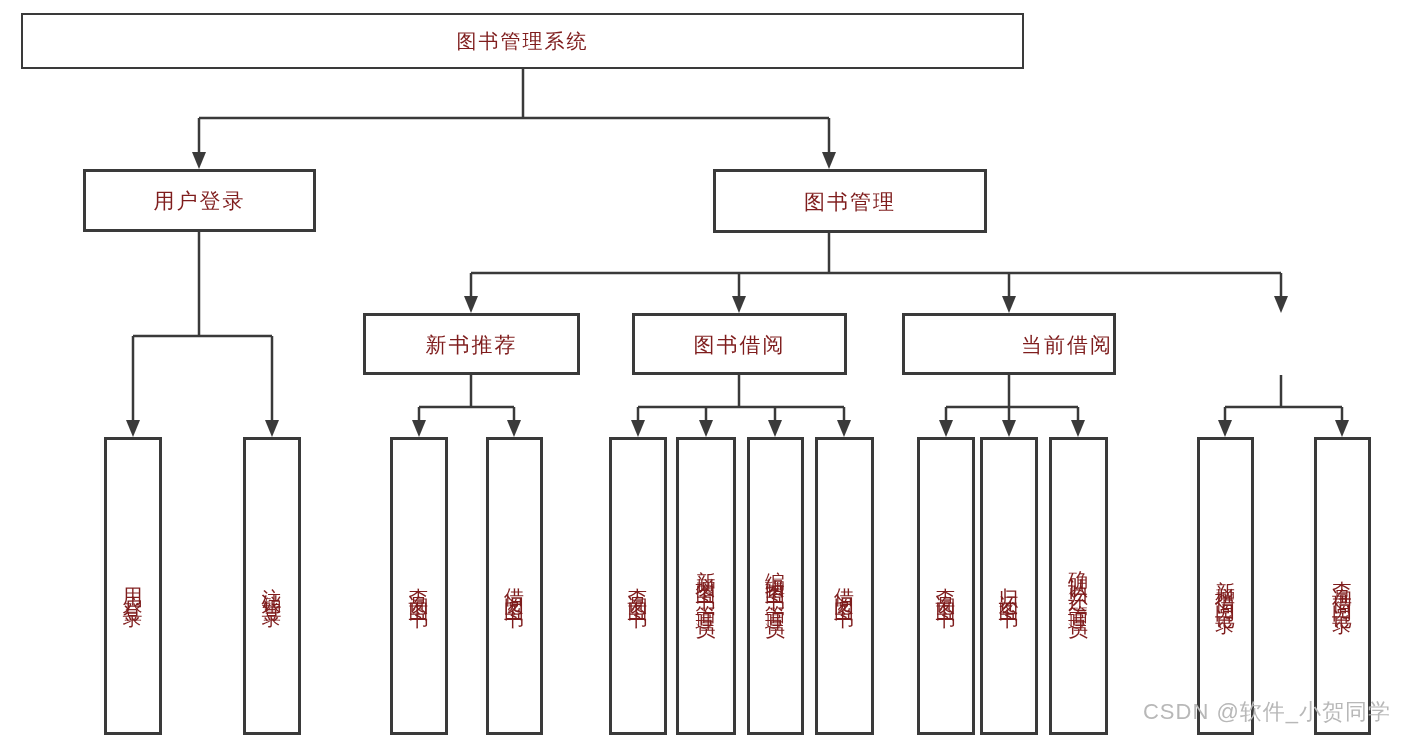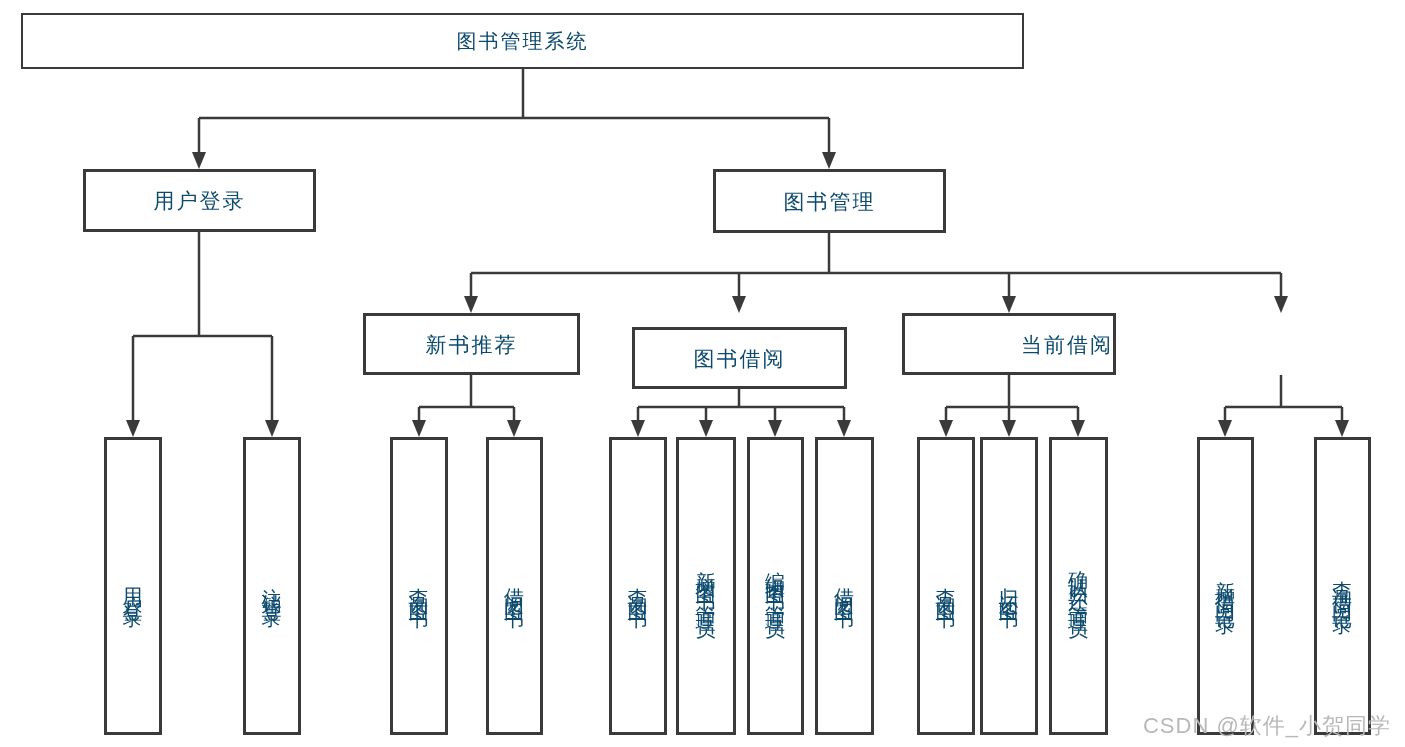--- a/index.html
+++ b/index.html
@@ -17,61 +17,61 @@
     width: 1405px; height: 747px;
   }
   .node {
     position: absolute;
     box-sizing: border-box;
     border: 3px solid #3a3a3a;
     background: #ffffff;
     display: flex;
     align-items: center;
     justify-content: center;
-    color: #0c4a6e;
+    color: #7f1d1d;
     font-size: 21px;
     line-height: 1;
     z-index: 2;
   }
   .node .lbl { white-space: nowrap; letter-spacing: 2px; }
   
   .node.v .lbl {
     writing-mode: vertical-rl;
     text-orientation: mixed;
     letter-spacing: 7px;
     white-space: normal;
     font-size: 20px;
   }
   
   .n-root            { left: 21px;   top: 13px;  width: 1003px; height: 56px; border-width: 2.5px; }
   .n-root .lbl       { font-size: 20px; }
   .n-user-login      { left: 83px;   top: 169px; width: 233px; height: 63px; }
-  .n-book-mgmt       { left: 713px;  top: 169px; width: 233px; height: 64px; text-align: center; }
+  .n-book-mgmt       { left: 713px;  top: 169px; width: 274px; height: 64px; text-align: center; }
   .n-new-book-rec    { left: 363px;  top: 313px; width: 217px; height: 62px; }
-  .n-book-borrow     { left: 632px;  top: 327px; width: 215px; height: 62px; }
+  .n-book-borrow     { left: 632px;  top: 313px; width: 215px; height: 62px; }
   .n-current-borrow  { left: 902px;  top: 313px; width: 214px; height: 62px; justify-content: flex-end; }
   .n-borrow-record   { left: 1174px; top: 313px; width: 214px; height: 62px; }
   .leaf              { top: 437px; height: 298px; }
   .n-leaf-user-login     { left: 104px;  width: 58px; }
   .n-leaf-logout         { left: 243px;  width: 58px; }
   .n-leaf-query-book-1   { left: 390px;  width: 58px; }
   .n-leaf-borrow-book-1  { left: 486px;  width: 57px; }
   .n-leaf-query-book-2   { left: 609px;  width: 58px; }
   .n-leaf-add-book       { left: 676px;  width: 60px; }
   .n-leaf-edit-book      { left: 747px;  width: 57px; }
   .n-leaf-borrow-book-2  { left: 815px;  width: 59px; }
   .n-leaf-query-book-3   { left: 917px;  width: 58px; }
   .n-leaf-return-book    { left: 980px;  width: 58px; }
   .n-leaf-confirm-return { left: 1049px; width: 59px; }
   .n-leaf-add-record     { left: 1197px; width: 57px; }
   .n-leaf-query-record   { left: 1314px; width: 57px; }
   #watermark {
     position: absolute;
     right: 14px;
-    bottom: 6px;
+    bottom: 20px;
     font-size: 22px;
     color: #b8b8b8;
     letter-spacing: 1px;
     z-index: 3;
   }
 </style>
 </head>
 <body>
 
 <div id="stage">

